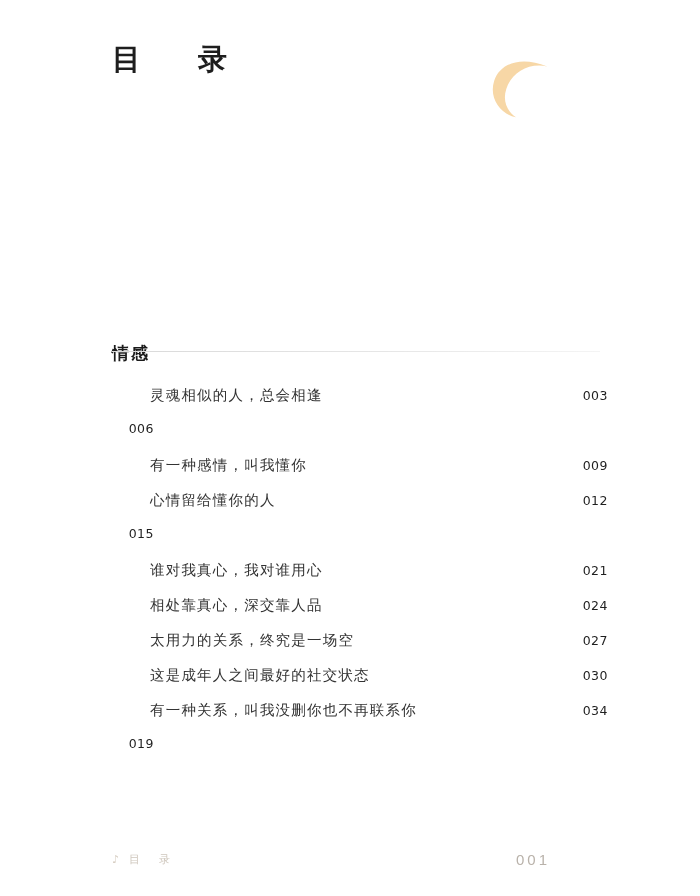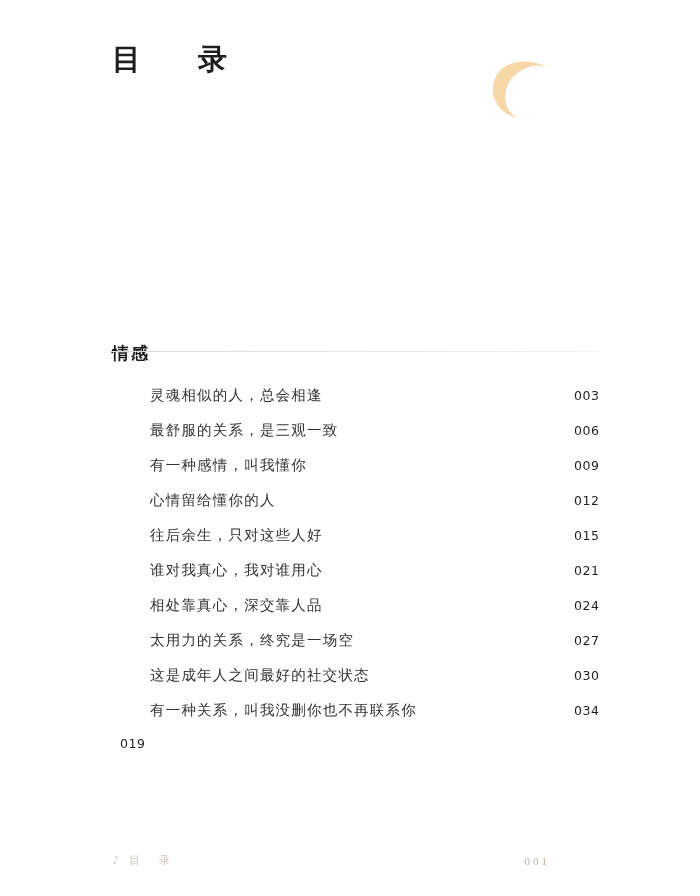--- a/index.html
+++ b/index.html
@@ -76,20 +76,21 @@
     font-family: "DejaVu Sans", "Liberation Sans", sans-serif;
     padding-left: 30px;
     white-space: nowrap;
   }
   .toc-page {
     font-size: 12.5px;
     color: #1f1f1f;
     font-family: "DejaVu Sans", "Liberation Sans", sans-serif;
     letter-spacing: 0.5px;
     min-width: 34px;
+    text-align: right;
   }
   .footer {
     position: absolute;
     left: 112px;
     right: 82px;
     bottom: 28px;
     display: flex;
     align-items: center;
     justify-content: space-between;
   }
@@ -101,23 +102,23 @@
     font-size: 11px;
     letter-spacing: 4px;
     font-family: "DejaVu Sans", "Liberation Sans", sans-serif;
   }
   .footer-note {
     color: #d8cfc4;
     font-size: 11px;
   }
   .footer-page {
     color: #b9b2aa;
-    font-size: 11px;
+    font-size: 15px;
     letter-spacing: 3px;
-    font-family: Liberation Serif, serif;
+    font-family: Liberation Sans, sans-serif;
     text-align: center;
   }
 </style>
 </head>
 <body>
 
 <div class="page">
 
   <div class="page-title">目　录</div>
 
@@ -129,33 +130,31 @@
 
   <div class="section-title">情感</div>
   <div class="section-rule"></div>
 
   <div class="toc">
     <div class="toc-row">
       <span class="toc-text">灵魂相似的人，总会相逢</span>
       <span class="toc-page">003</span>
     </div>
     <div class="toc-row">
-      <span class="toc-text">最舒服的关系，是三观一致</span>
       <span class="toc-page">006</span>
     </div>
     <div class="toc-row">
       <span class="toc-text">有一种感情，叫我懂你</span>
       <span class="toc-page">009</span>
     </div>
     <div class="toc-row">
       <span class="toc-text">心情留给懂你的人</span>
       <span class="toc-page">012</span>
     </div>
     <div class="toc-row">
-      <span class="toc-text">往后余生，只对这些人好</span>
       <span class="toc-page">015</span>
     </div>
     <div class="toc-row">
       <span class="toc-text">谁对我真心，我对谁用心</span>
       <span class="toc-page">021</span>
     </div>
     <div class="toc-row">
       <span class="toc-text">相处靠真心，深交靠人品</span>
       <span class="toc-page">024</span>
     </div>

